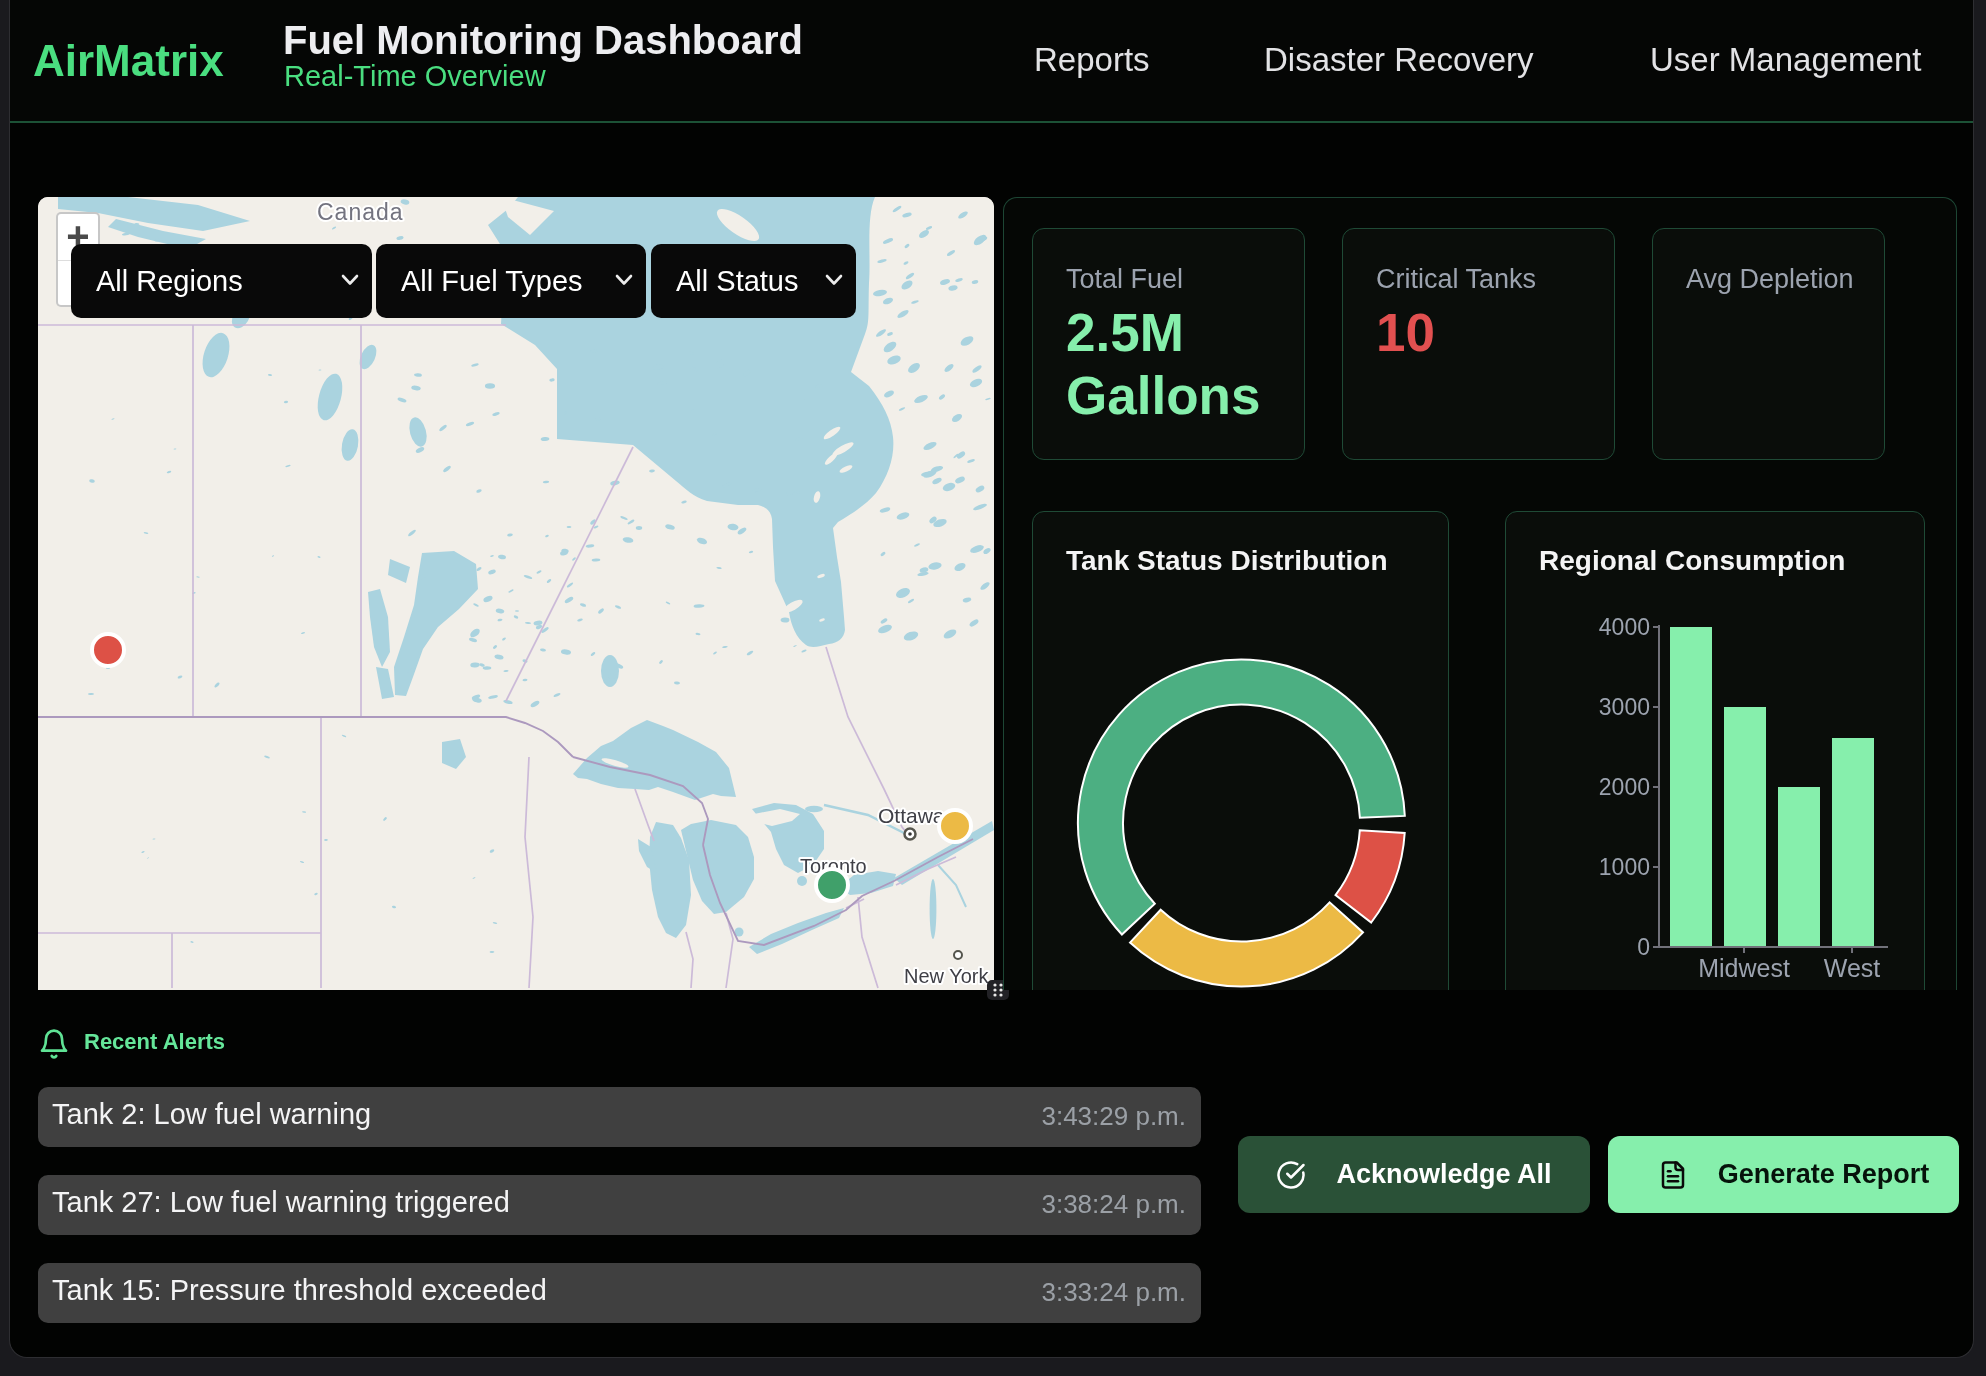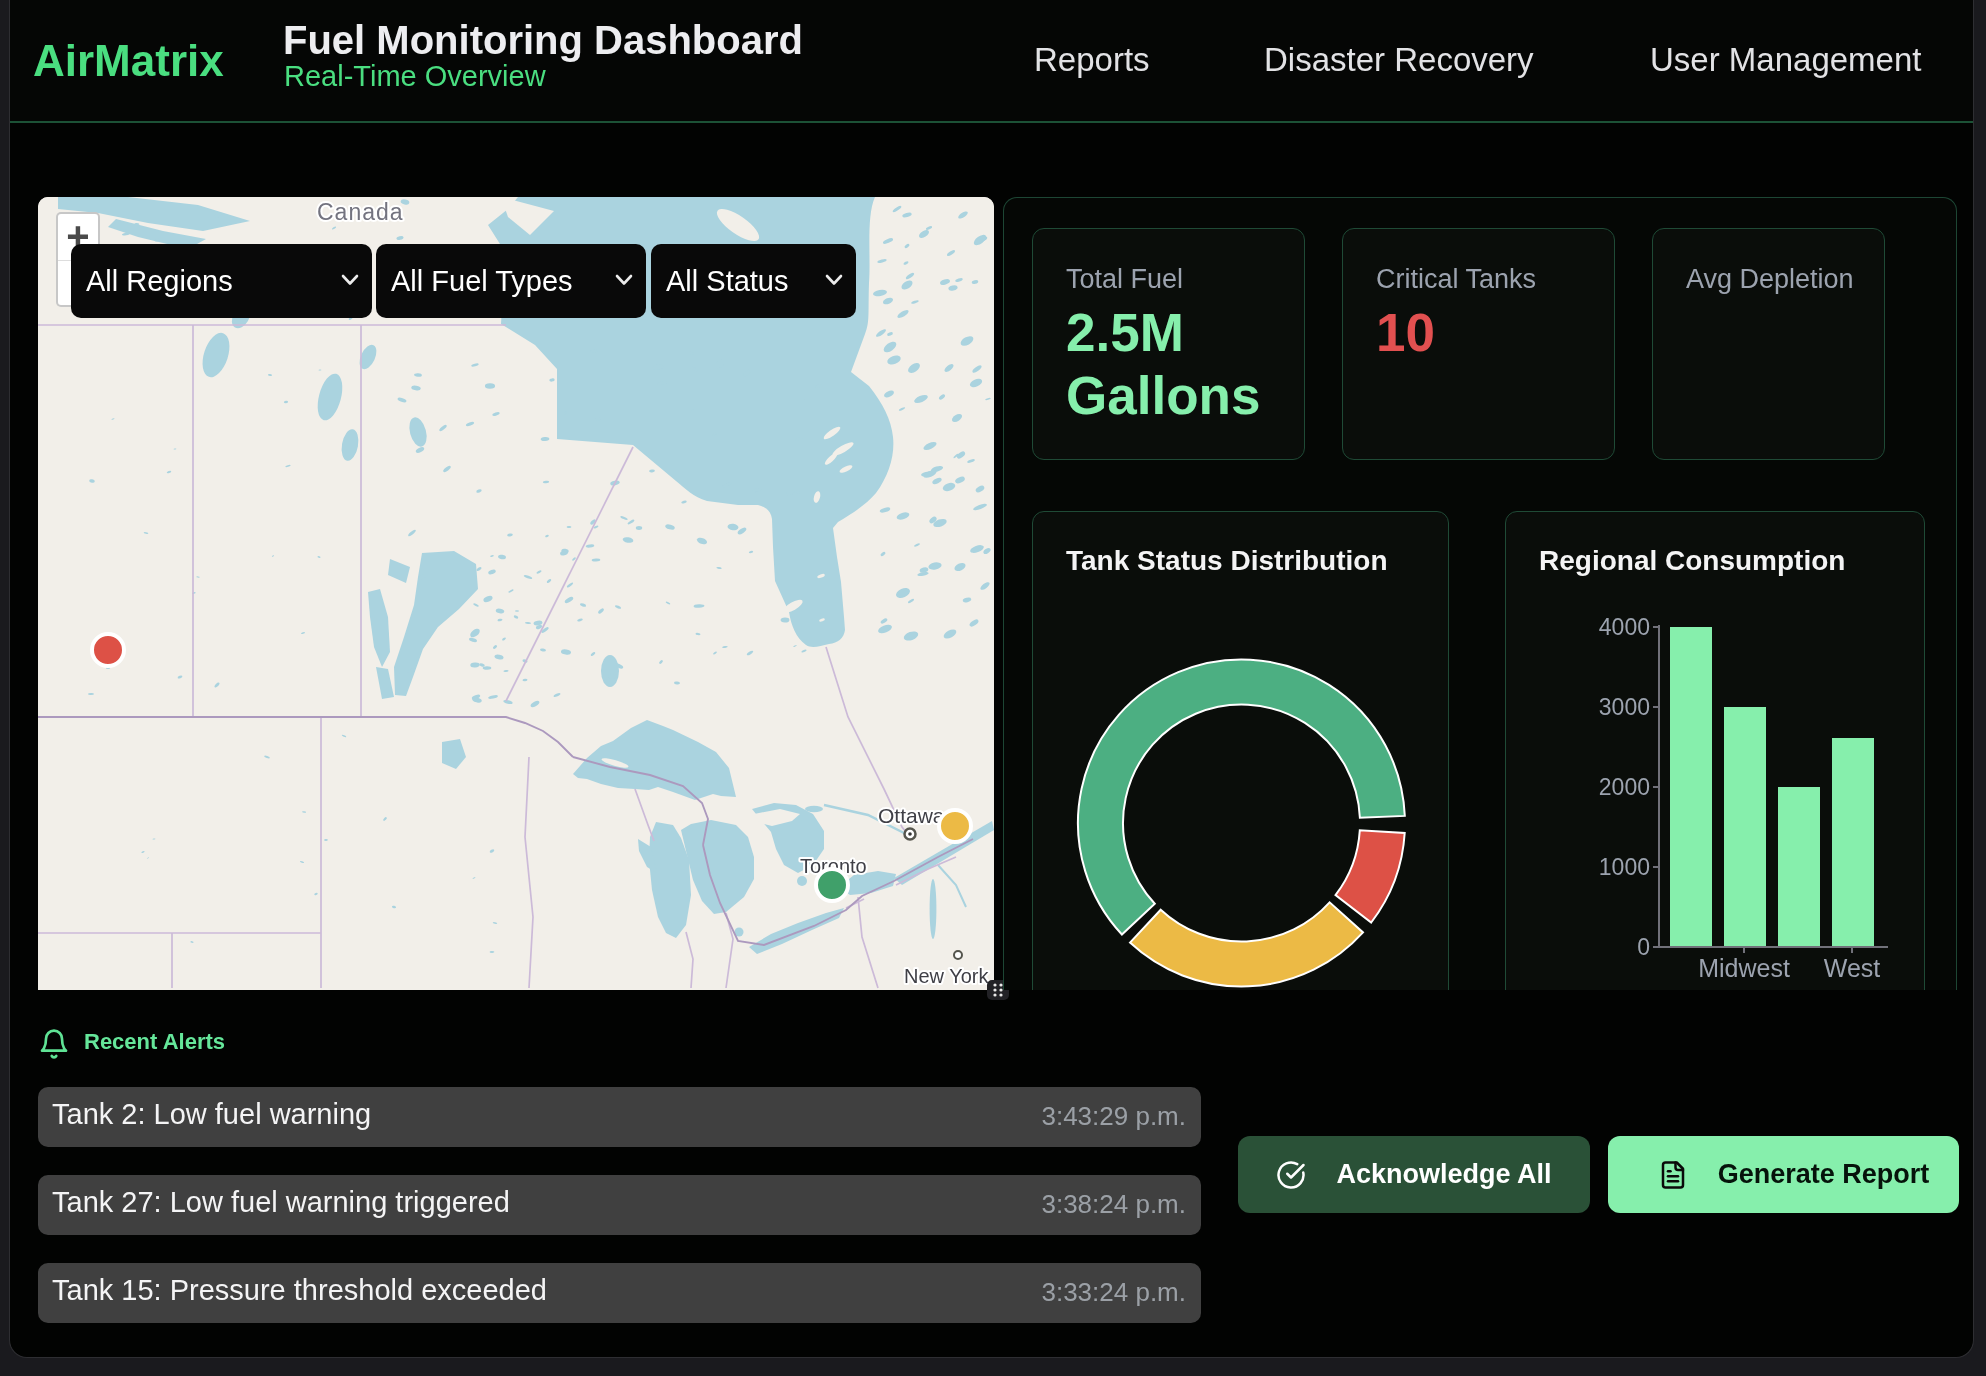--- a/index.html
+++ b/index.html
@@ -10,21 +10,21 @@
 .title { position:absolute; left:273px; top:18px; font-size:40px; font-weight:bold; color:#ededf0; }
 .subtitle { position:absolute; left:274px; top:60px; font-size:29px; color:#4ade80; }
 .nav { position:absolute; top:41px; font-size:33px; color:#e2e2e5; }
 .panel { position:absolute; background:#050705; border:1px solid #1d4634; border-radius:14px; }
 .mapbox { position:absolute; left:28px; top:197px; width:956px; height:793px; border-radius:10px 10px 0 0; overflow:hidden; background:#f2efe9;text-decoration:underline; }
 .zoomctl { position:absolute; left:18px; top:15px; width:44px; height:95px; background:#fff; border:2px solid rgba(0,0,0,0.22); border-radius:5px; }
 .zoomctl .plus { position:absolute; left:0; top:1px; width:40px; height:42px; color:#4a4a4a; font-size:40px; font-weight:bold; text-align:center; line-height:42px; }
 .zoomctl .minus { position:absolute; left:0; top:46px; width:40px; height:42px; color:#444; font-size:34px; font-weight:bold; text-align:center; line-height:38px; border-top:1px solid #ddd;}
 .dd { position:absolute; top:47px; height:74px; background:#090909; border-radius:10px; color:#fff; font-size:29px;
       display:flex; align-items:center; }
-.dd span { padding-left:15px; }
+.dd span { padding-left:25px; }
 .dd svg { position:absolute; right:13px; top:30px; }
 .card { position:absolute; background:#0a0d0a; border:1px solid #1f4a36; border-radius:12px; }
 .clabel { position:absolute; left:33px; top:35px; font-size:27px; color:#9ca3af; }
 .cval { position:absolute; left:33px; top:72px; font-size:53px; line-height:63px; font-weight:bold; }
 .ctitle { position:absolute; left:33px; top:33px; font-size:28px; font-weight:bold; color:#f4f4f5; }
 .alert-row { position:absolute; left:28px; width:1163px; height:60px; background:#404040; border-radius:10px; }
 .alert-row .t { position:absolute; left:14px; top:11px; font-size:29px; color:#f4f4f5; }
 .alert-row .ts { position:absolute; right:15px; top:14px; font-size:26px; color:#9ba0a6; }
 .btn { position:absolute; top:1136px; height:77px; border-radius:12px; display:flex; align-items:center; justify-content:center; font-size:27px; font-weight:bold; gap:30px; }
 </style></head>

